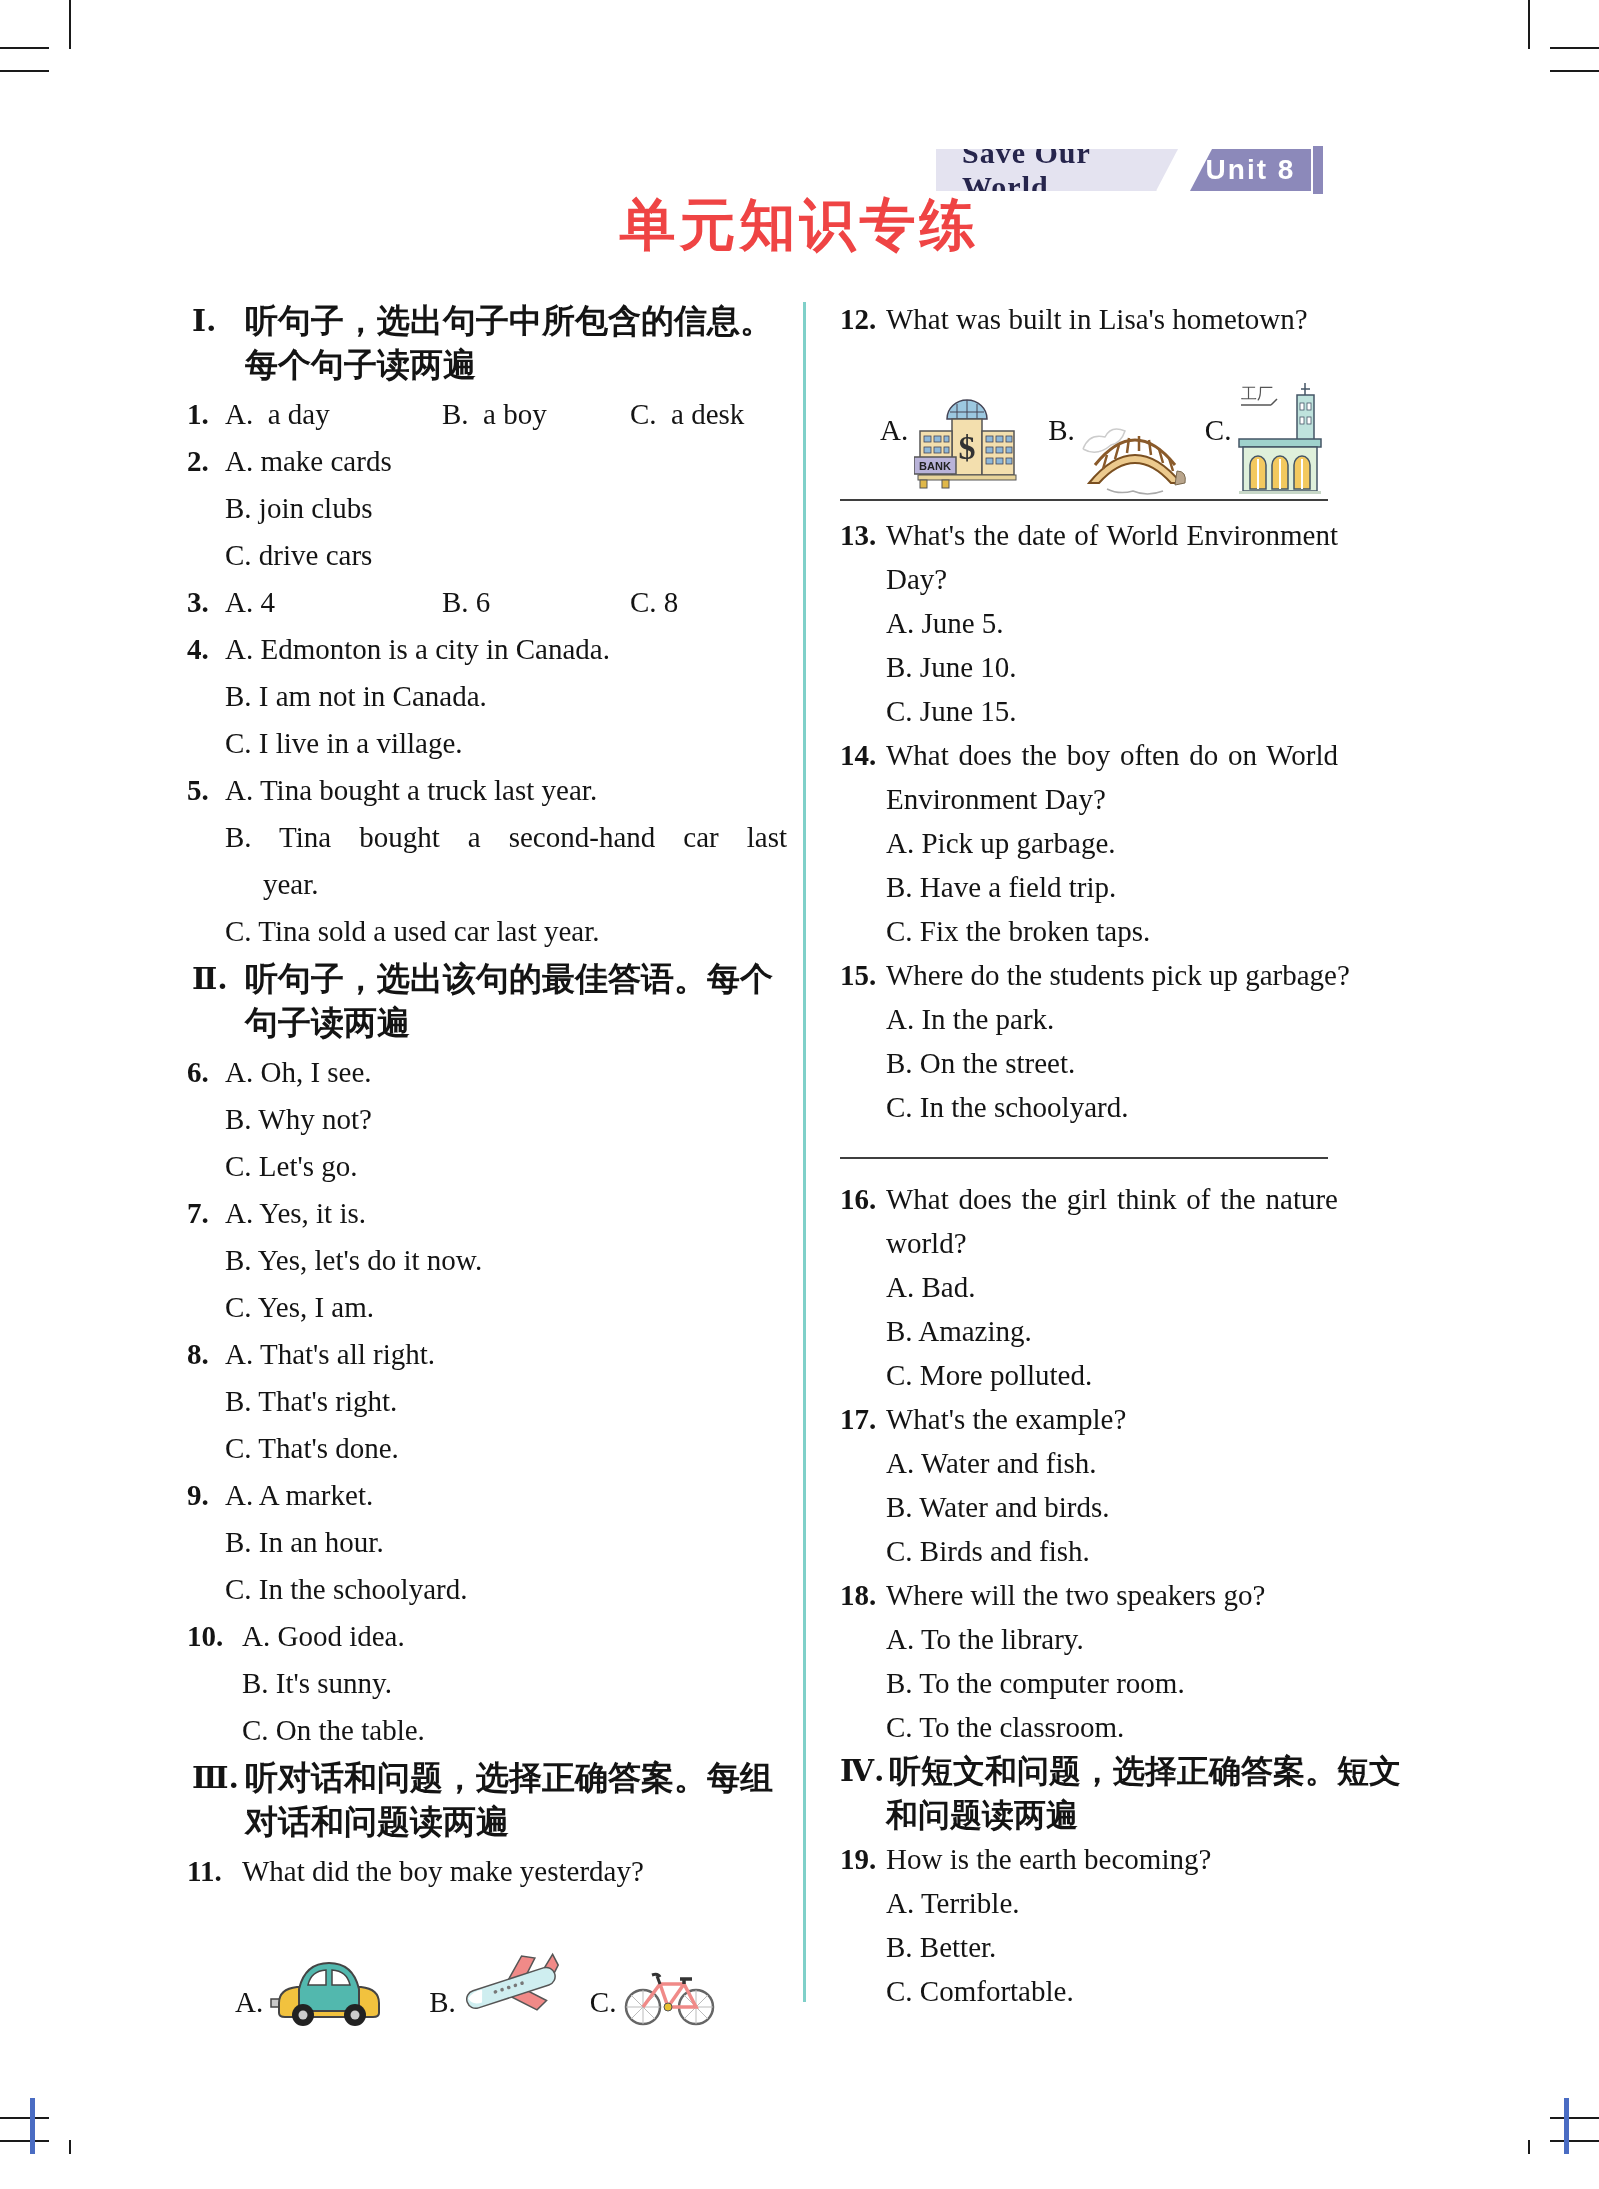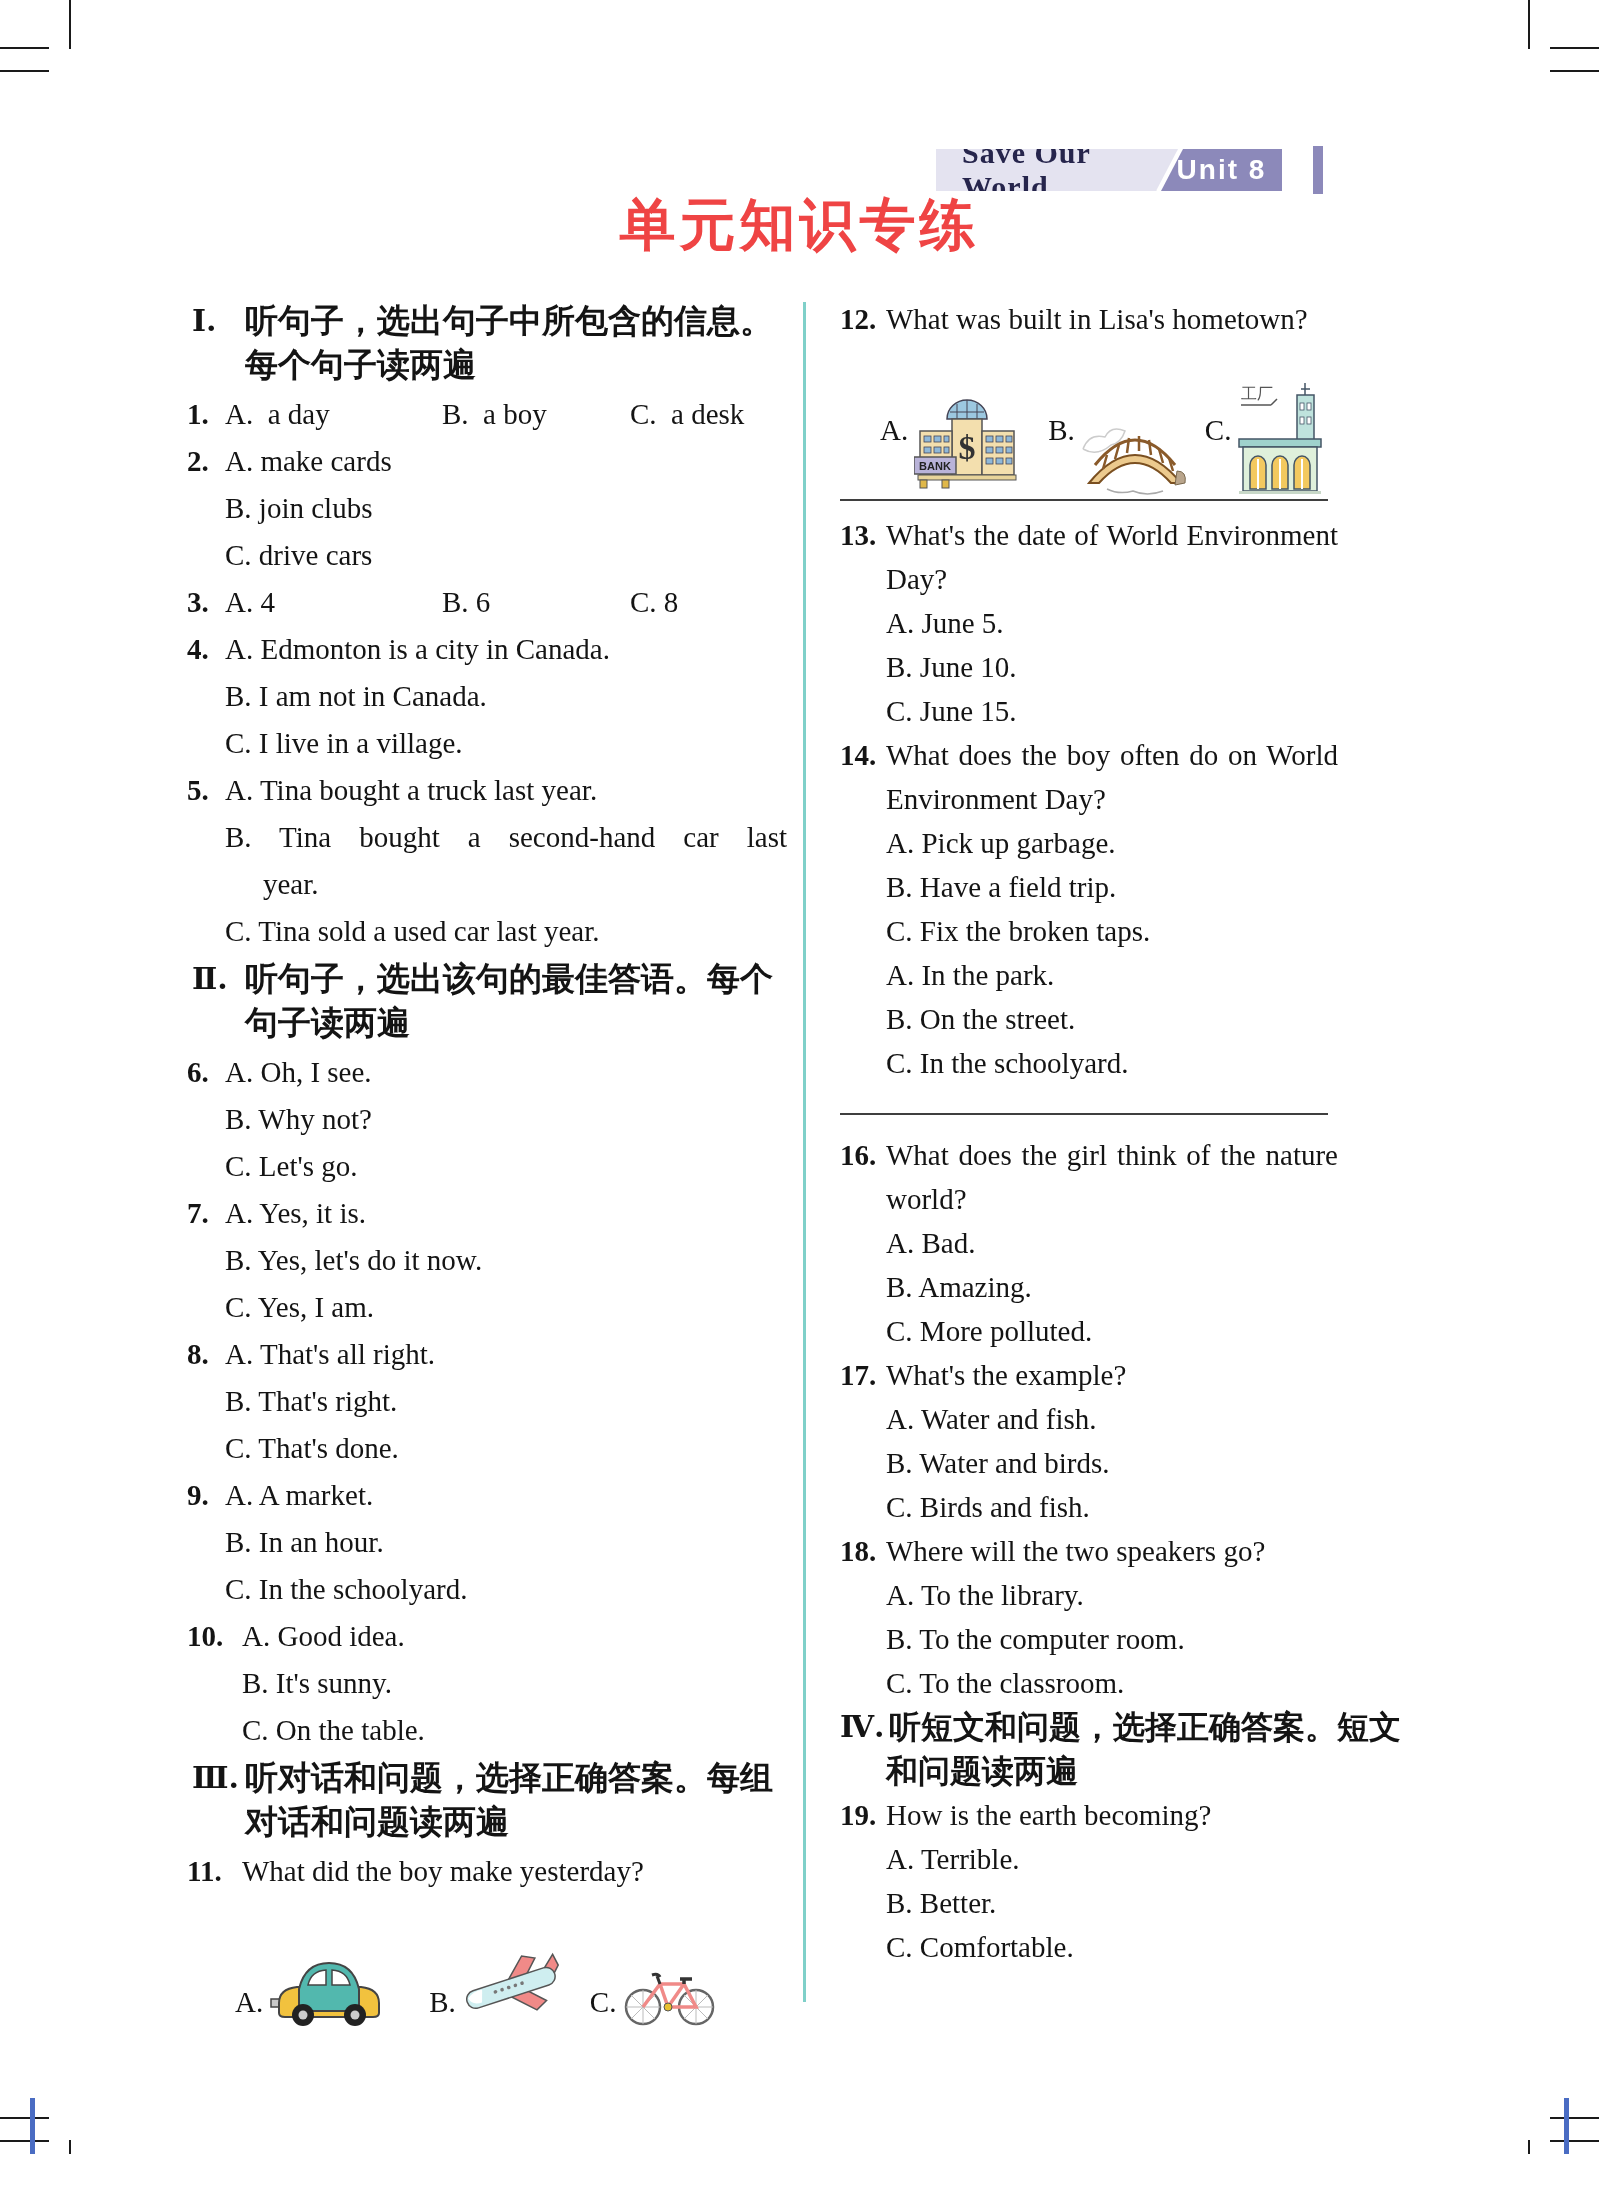--- a/index.html
+++ b/index.html
@@ -9,21 +9,21 @@
   
   .crop{position:absolute;background:#1a1a1a;}
   .crop.blue{background:#4a6cc3;}
 
   
   .book-badge{position:absolute;top:149px;left:936px;width:242px;height:42px;background:#e4e3f0;
       clip-path:polygon(0 0,100% 0,calc(100% - 22px) 100%,0 100%);
       display:flex;align-items:center;justify-content:flex-start;padding-left:26px;box-sizing:border-box;
       font-weight:bold;font-size:30px;color:#26254c;letter-spacing:1px;
       box-shadow:2px 3px 4px rgba(120,120,150,.35);}
-  .unit-badge{position:absolute;top:149px;left:1161px;width:121px;height:42px;background:#8c89ba;
+  .unit-badge{position:absolute;top:149px;left:1190px;width:121px;height:42px;background:#8c89ba;
       clip-path:polygon(22px 0,100% 0,100% 100%,0 100%);
       display:flex;align-items:center;justify-content:center;
       font-family:"Liberation Sans","DejaVu Sans",sans-serif;font-weight:bold;font-size:28px;color:#ffffff;letter-spacing:2px;}
   .unit-bar{position:absolute;top:146px;left:1313px;width:10px;height:48px;background:#8c89ba;}
 
   .page-title{position:absolute;top:188px;left:0;width:100%;text-align:center;
       font-family:"Liberation Sans","DejaVu Sans",sans-serif;font-weight:900;
       font-size:56px;color:#ef4444;letter-spacing:4px;}
 
   .divider{position:absolute;left:803px;top:302px;width:3px;height:1700px;background:#7fd0c9;}
@@ -278,20 +278,21 @@
 
     <div class="line pl48 just">
         <span class="qno">14.</span>
         <span style="display:block;">What does the boy often do on World</span>
       </div>
     <div class="line pl48">Environment Day?</div>
     <div class="line pl48">A. Pick up garbage.</div>
     <div class="line pl48">B. Have a field trip.</div>
     <div class="line pl48">C. Fix the broken taps.</div>
 
+    <div class="line pl48"><span class="qno">15.</span><span>Where do the students pick up garbage?</span></div>
     <div class="line pl48">A. In the park.</div>
     <div class="line pl48">B. On the street.</div>
     <div class="line pl48">C. In the schoolyard.</div>
 
     <div class="ans-line gap2"></div>
 
     <div class="line pl48 just">
         <span class="qno">16.</span>
         <span style="display:block;">What does the girl think of the nature</span>
       </div>

